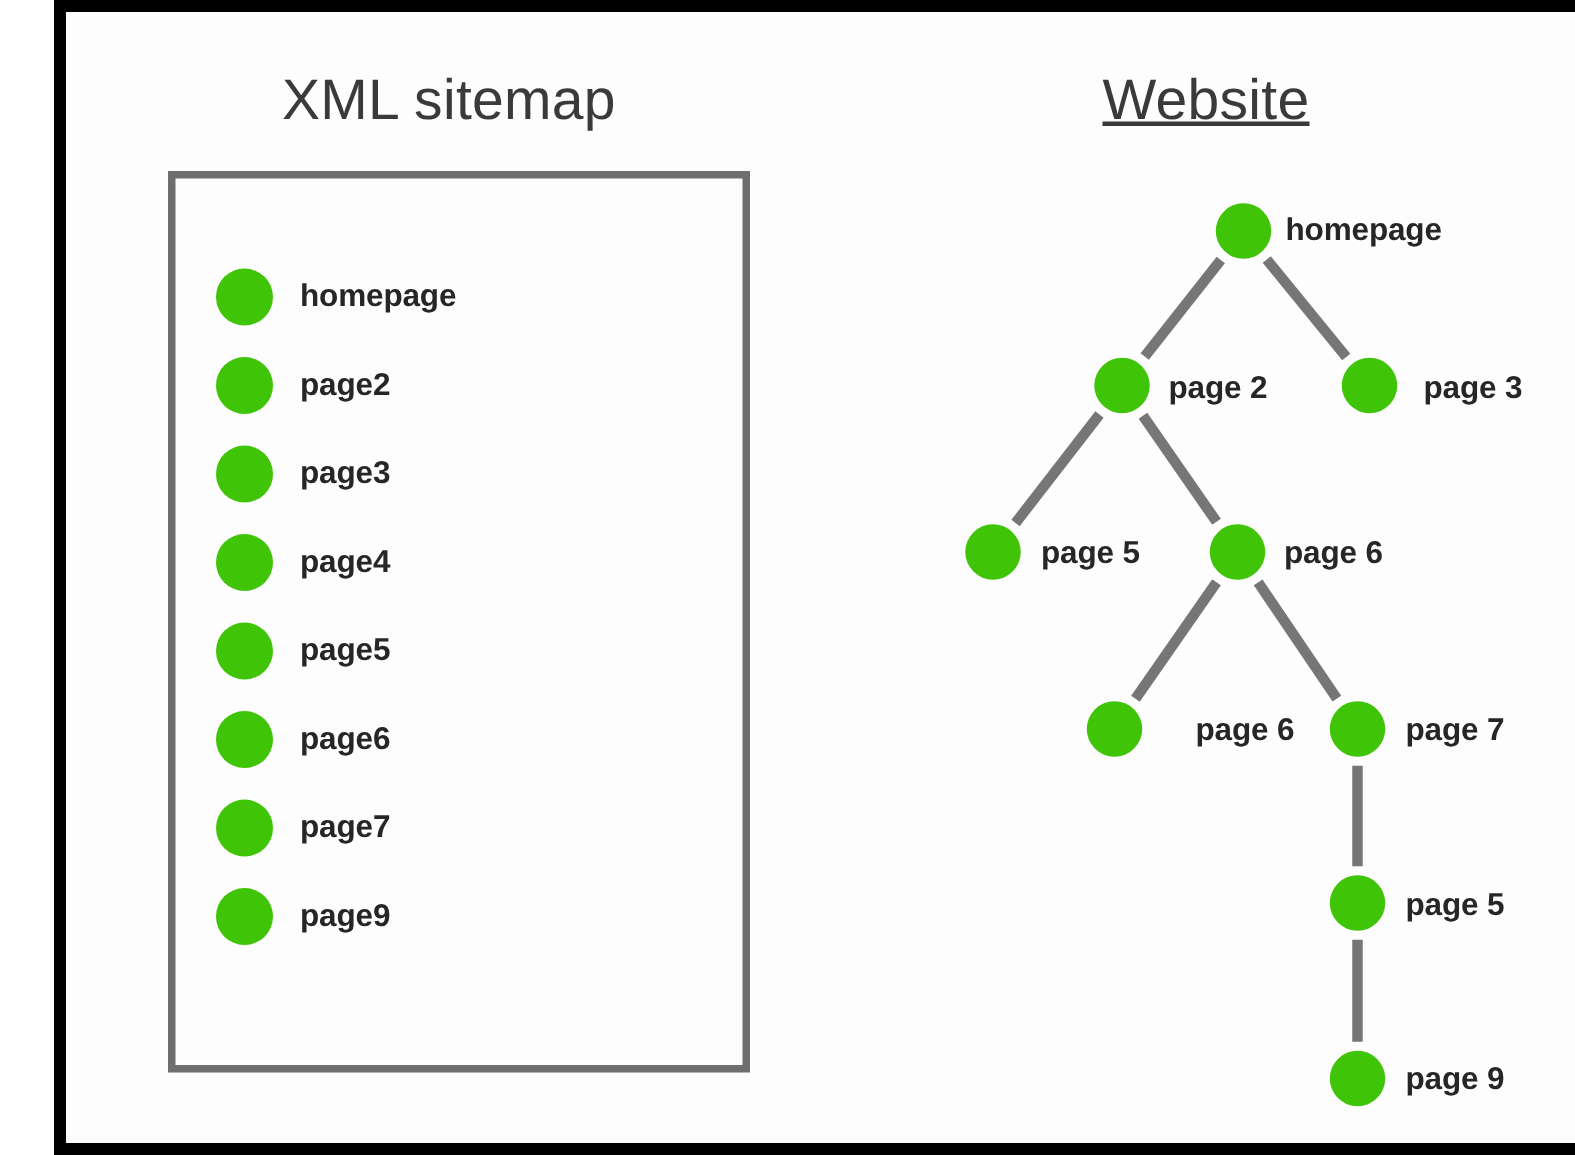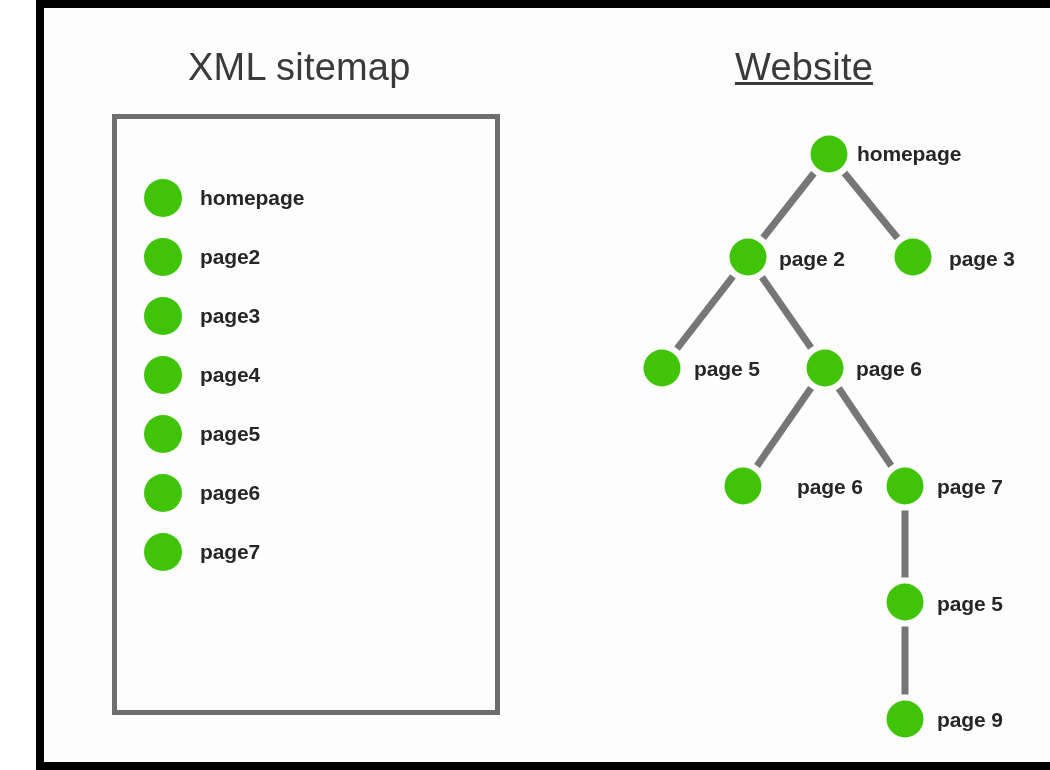--- a/index.html
+++ b/index.html
@@ -148,20 +148,24 @@
           <span class="list-dot" style="background: rgb(63, 196, 8);"></span>
           <span class="list-label">page5</span>
         </div>
         <div class="list-item">
           <span class="list-dot" style="background: rgb(63, 196, 8);"></span>
           <span class="list-label">page6</span>
         </div>
         <div class="list-item">
           <span class="list-dot" style="background: rgb(63, 196, 8);"></span>
           <span class="list-label">page7</span>
+        </div>
+        <div class="list-item">
+          <span class="list-dot" style="background: rgb(63, 196, 8);"></span>
+          <span class="list-label">page9</span>
         </div>
       </div>
 
     <div class="panel-title" id="title-website">Website</div>
 
     <div id="tree">
       <svg id="tree-svg" viewBox="0 0 1034 754">
           <line x1="769.8551158467188" y1="165.25830947886374" x2="719.1448841532812" y2="229.74169052113626" stroke="#767676" stroke-width="7" stroke-linecap="butt"></line>
           <line x1="800.4841920613512" y1="164.98656883713298" x2="853.5158079386488" y2="230.01343116286702" stroke="#767676" stroke-width="7" stroke-linecap="butt"></line>
           <line x1="688.9947195309903" y1="268.3672806053497" x2="633.0052804690097" y2="340.6327193946503" stroke="#767676" stroke-width="7" stroke-linecap="butt"></line>

